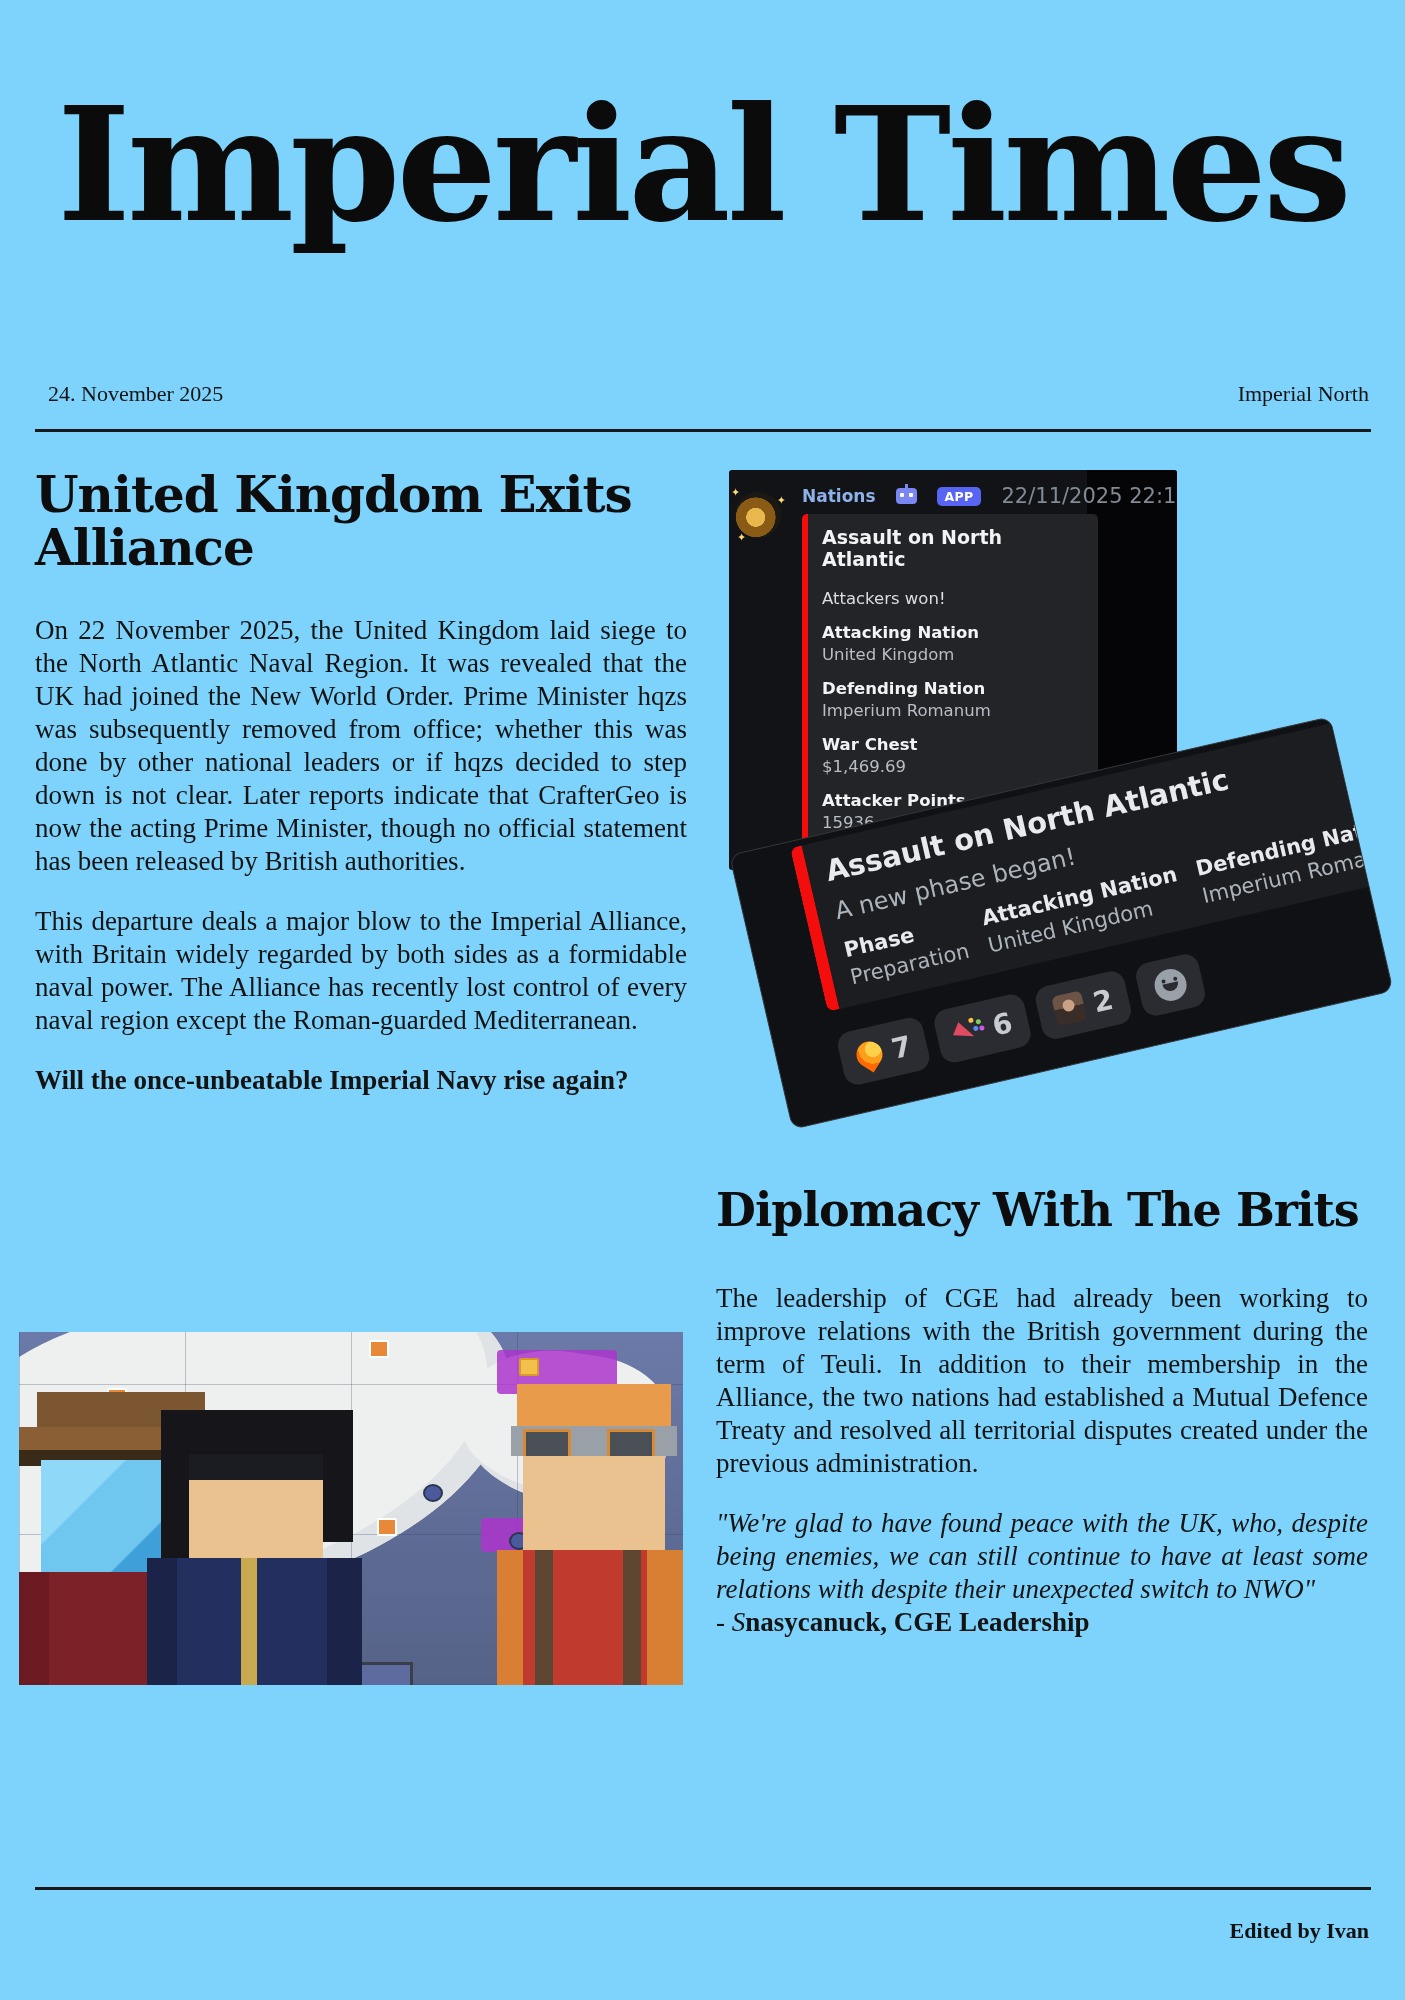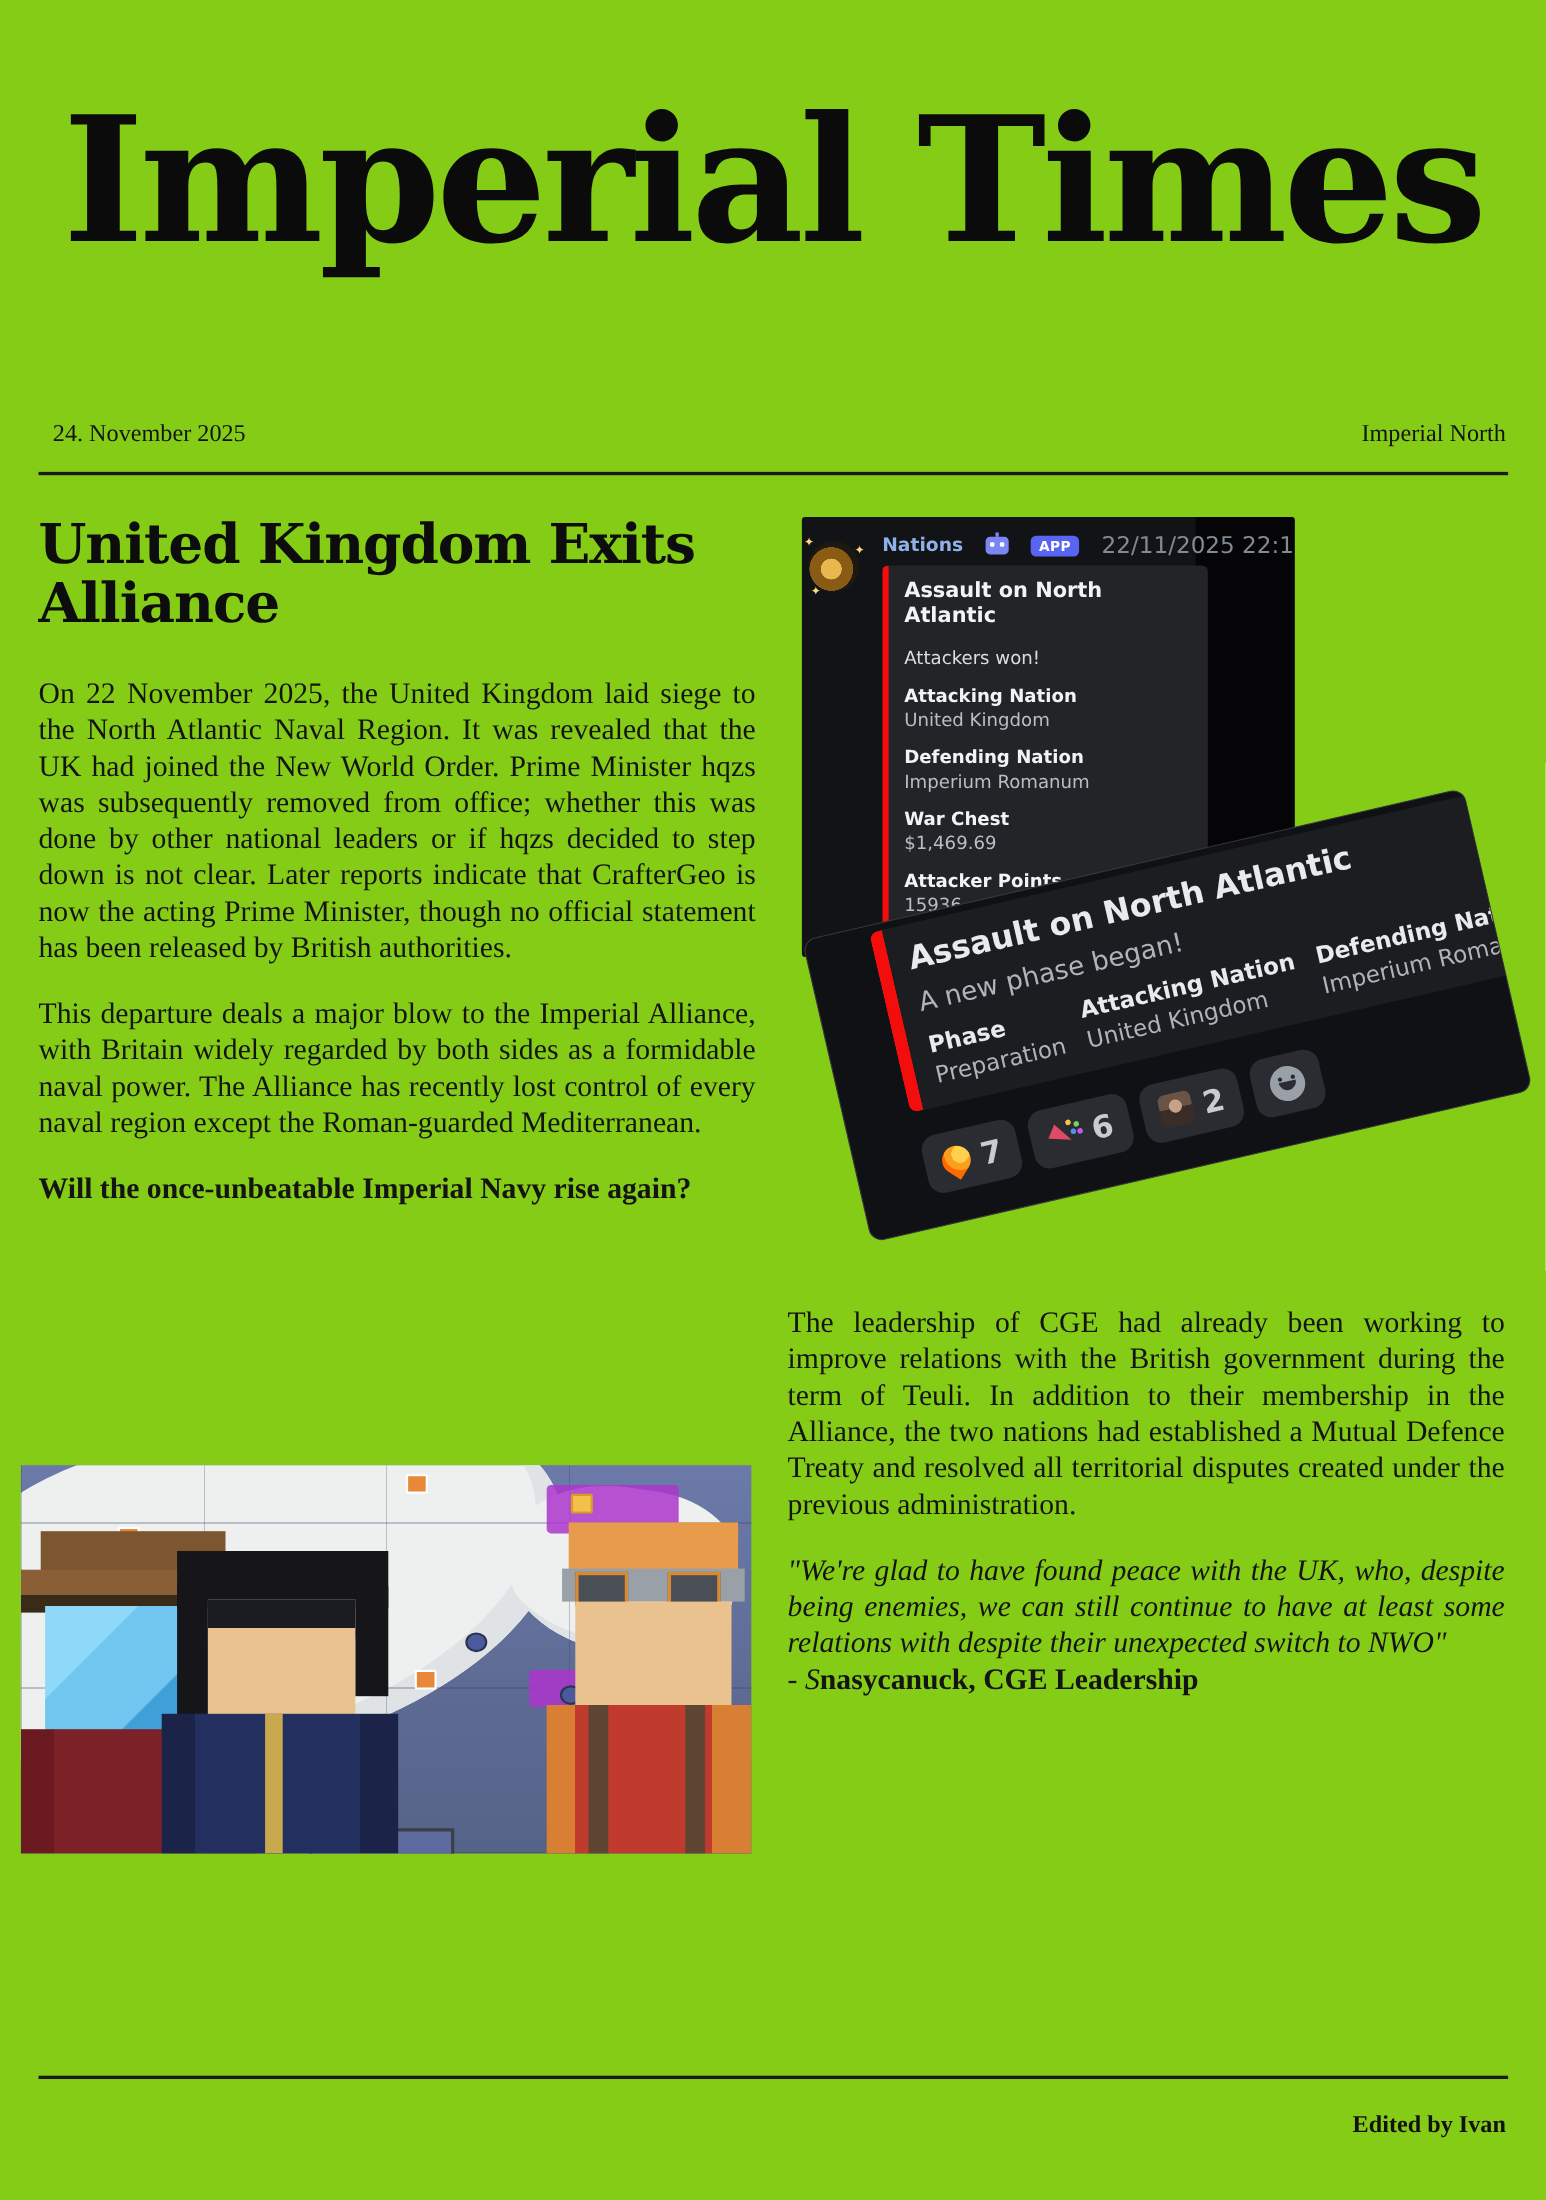--- a/index.html
+++ b/index.html
@@ -1,16 +1,16 @@
 <!DOCTYPE html>
 <html><head>
 <meta charset="utf-8">
 <style>
   html,body{margin:0;padding:0;}
-  #page{position:relative;width:1405px;height:2000px;background:#84cc16;overflow:hidden;
+  #page{position:relative;width:1405px;height:2000px;background:#7dd3fc;overflow:hidden;
         font-family:"Liberation Serif",serif;color:#111;}
   
   .masthead{position:absolute;left:0;top:78px;width:1405px;text-align:center;
             font-family:"DejaVu Serif",serif;font-weight:bold;font-size:158px;line-height:1.1;
             letter-spacing:-4px;color:#0b0b0b;}
   .dateline{position:absolute;top:381px;font-size:22px;color:#141414;}
   .dateline.left{left:48px;}
   .dateline.right{right:36px;}
   .rule{position:absolute;left:35px;width:1336px;height:3px;background:#1a1a1a;}
   .rule.top{top:429px;}
@@ -208,20 +208,21 @@
         <span class="custom-emoji"></span>
         <span>2</span>
       </div>
       <div class="pill">
         <span class="smiley"></span>
       </div>
     </div>
   </div>
 
   <div class="col col-right">
+    <h2 class="headline">Diplomacy With The Brits</h2>
     <p class="body-p">The leadership of CGE had already been working to improve relations with the British government during the term of Teuli. In addition to their membership in the Alliance, the two nations had established a Mutual Defence Treaty and resolved all territorial disputes created under the previous administration.</p>
     <p class="body-p quote">"We're glad to have found peace with the UK, who, despite being enemies, we can still continue to have at least some relations with despite their unexpected switch to NWO"</p>
     <div class="attribution">
       <span style="font-style:italic;">- S</span><span class="att-bold">nasycanuck, CGE Leadership</span>
     </div>
   </div>
 
   <div class="mc">
     <div class="land greenland"></div>
     <div class="land iceland"></div>

